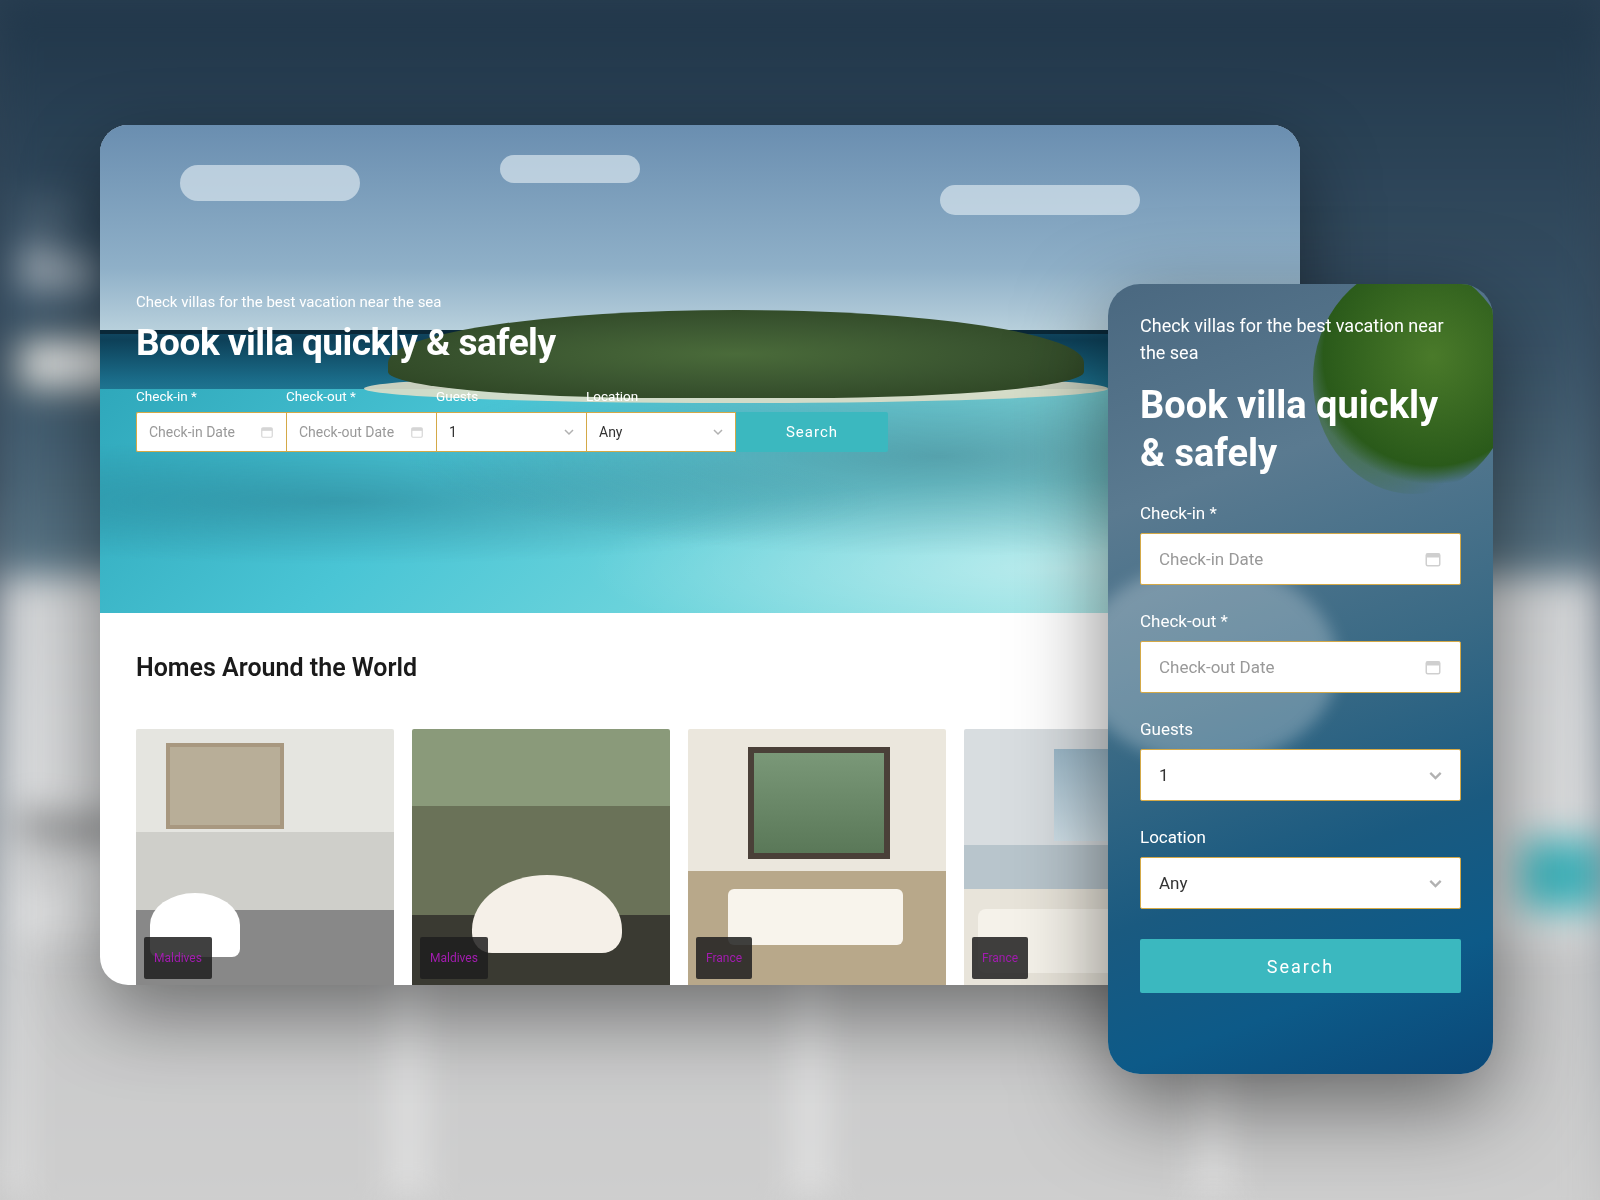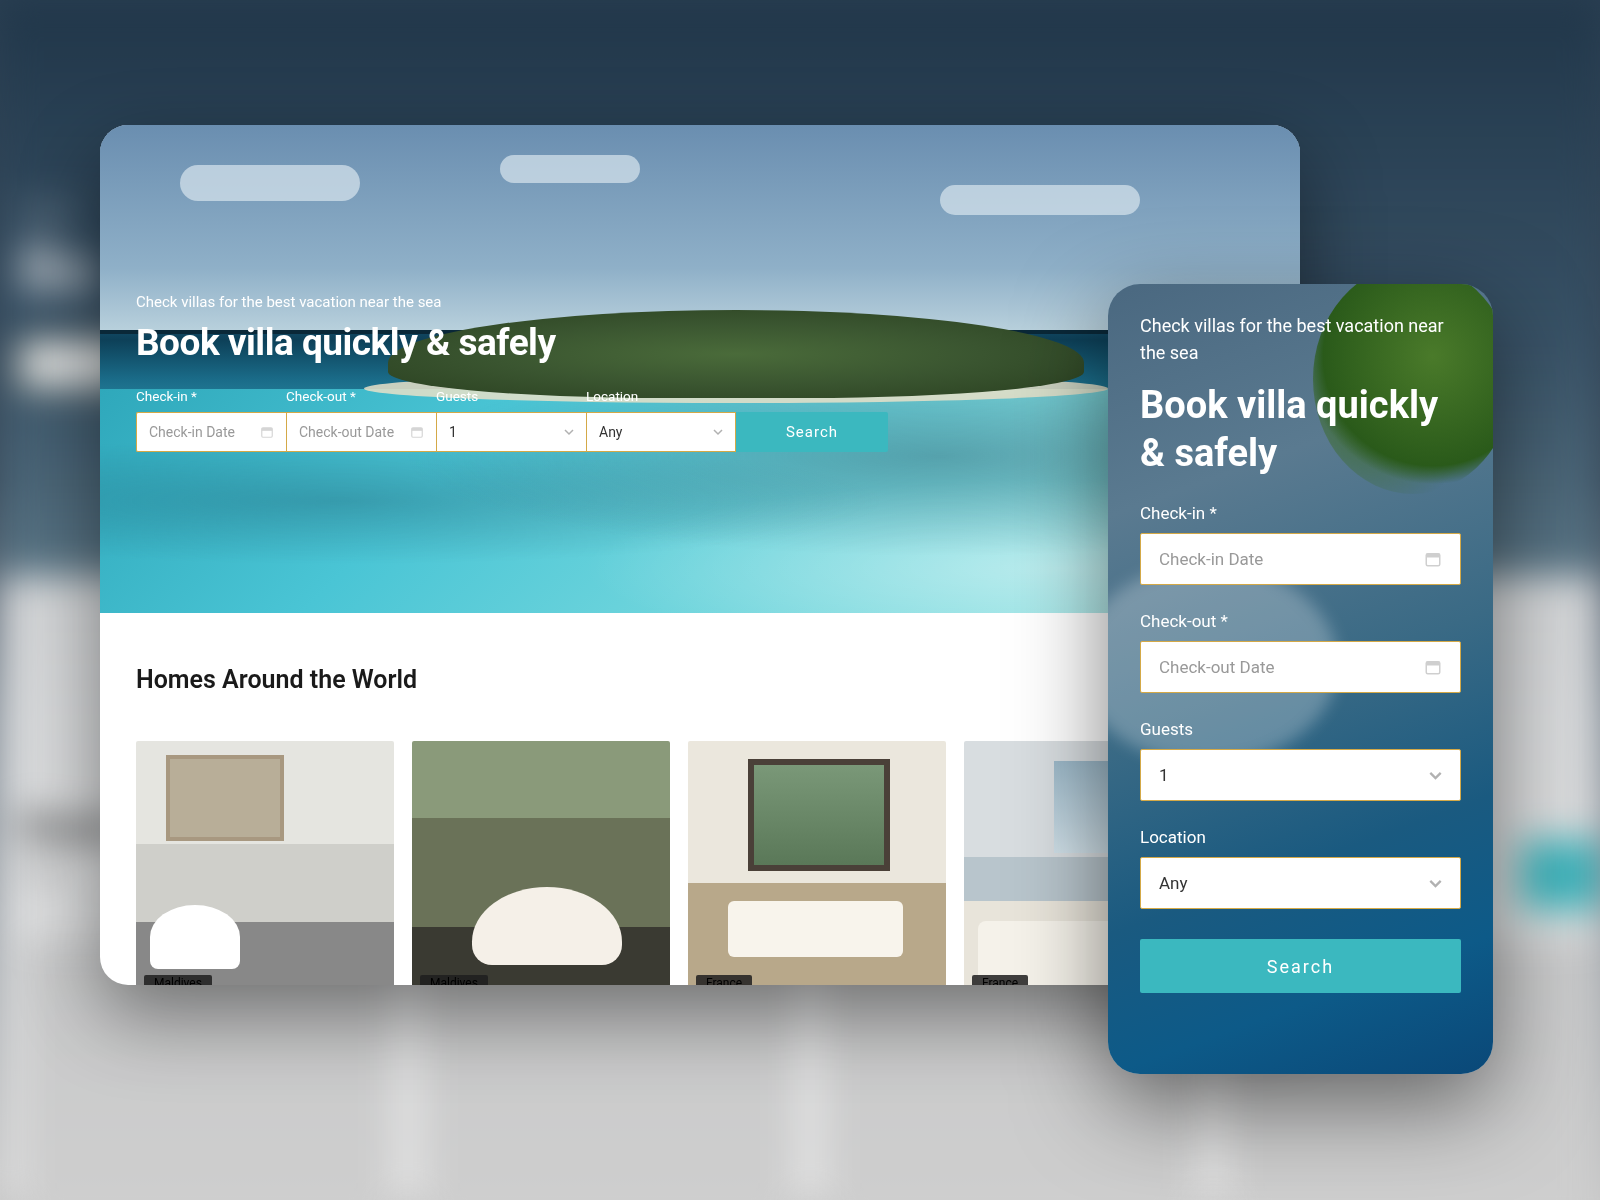--- a/index.html
+++ b/index.html
@@ -106,39 +106,38 @@
   letter-spacing: 1px;
   cursor: pointer;
   align-self: flex-end;
   border-radius: 0 2px 2px 0;
 }
 
 
 .homes {
   padding: 40px 36px 0;
   position: relative;
-  margin-top: 12px;
 }
 .homes-head { display:flex; justify-content:space-between; align-items:flex-start; }
 .homes-title { font-size: 25px; font-weight: 600; color:#1a1a1a; }
 .homes-sub { font-size: 15px; color:#666; margin-top: 6px; }
 .view-all-btn {
   background: #3bb8bf;
   color:#fff;
   border:none;
   padding: 10px 22px;
   border-radius: 3px;
   font-size: 15px;
   cursor:pointer;
   margin-top: 8px;
 }
 .cards { display:flex; gap:18px; margin-top: 30px; }
 .card { width:258px; height:258px; position:relative; overflow:hidden; border-radius:2px; }
 .card-img { position:absolute; inset:0; }
-.badge { position:absolute; left:8px; bottom:8px; background: rgba(30,30,30,0.85); color:#000000; font-size:12px; padding:1px 10px; border-radius:2px; }
+.badge { position:absolute; left:8px; bottom:8px; background: rgba(30,30,30,0.85); color:#a21caf; font-size:12px; padding:14px 10px; border-radius:2px; }
 
 .ci1{ background: linear-gradient(180deg,#e5e5e0 40%,#cfcfca 40%,#cfcfca 70%,#888 70%); }
 .ci1::before{content:"";position:absolute;top:14px;left:30px;width:110px;height:78px;background:#b8ae98;border:4px solid #a89880;}
 .ci1::after{content:"";position:absolute;bottom:30px;left:14px;width:90px;height:64px;background:#fff;border-radius:50% 50% 8px 8px;}
 .ci2{ background: linear-gradient(180deg,#8a9a7a 30%,#6a7258 30%,#6a7258 72%,#3a3a32 72%); }
 .ci2::before{content:"";position:absolute;bottom:34px;left:60px;width:150px;height:78px;background:#f5f0e8;border-radius:50% 50% 20px 20px / 70% 70% 20px 20px;}
 .ci3{ background: linear-gradient(180deg,#ebe7dd 55%,#b8a88a 55%); }
 .ci3::before{content:"";position:absolute;top:18px;left:60px;width:130px;height:100px;background:linear-gradient(#7a9878,#5a7858);border:6px solid #4a4038;}
 .ci3::after{content:"";position:absolute;bottom:42px;left:40px;width:175px;height:56px;background:#f8f4ec;border-radius:6px;}
 .ci4{ background: linear-gradient(180deg,#d8dde0 45%,#b8c5cc 45%,#b8c5cc 62%,#e8e4da 62%); }

